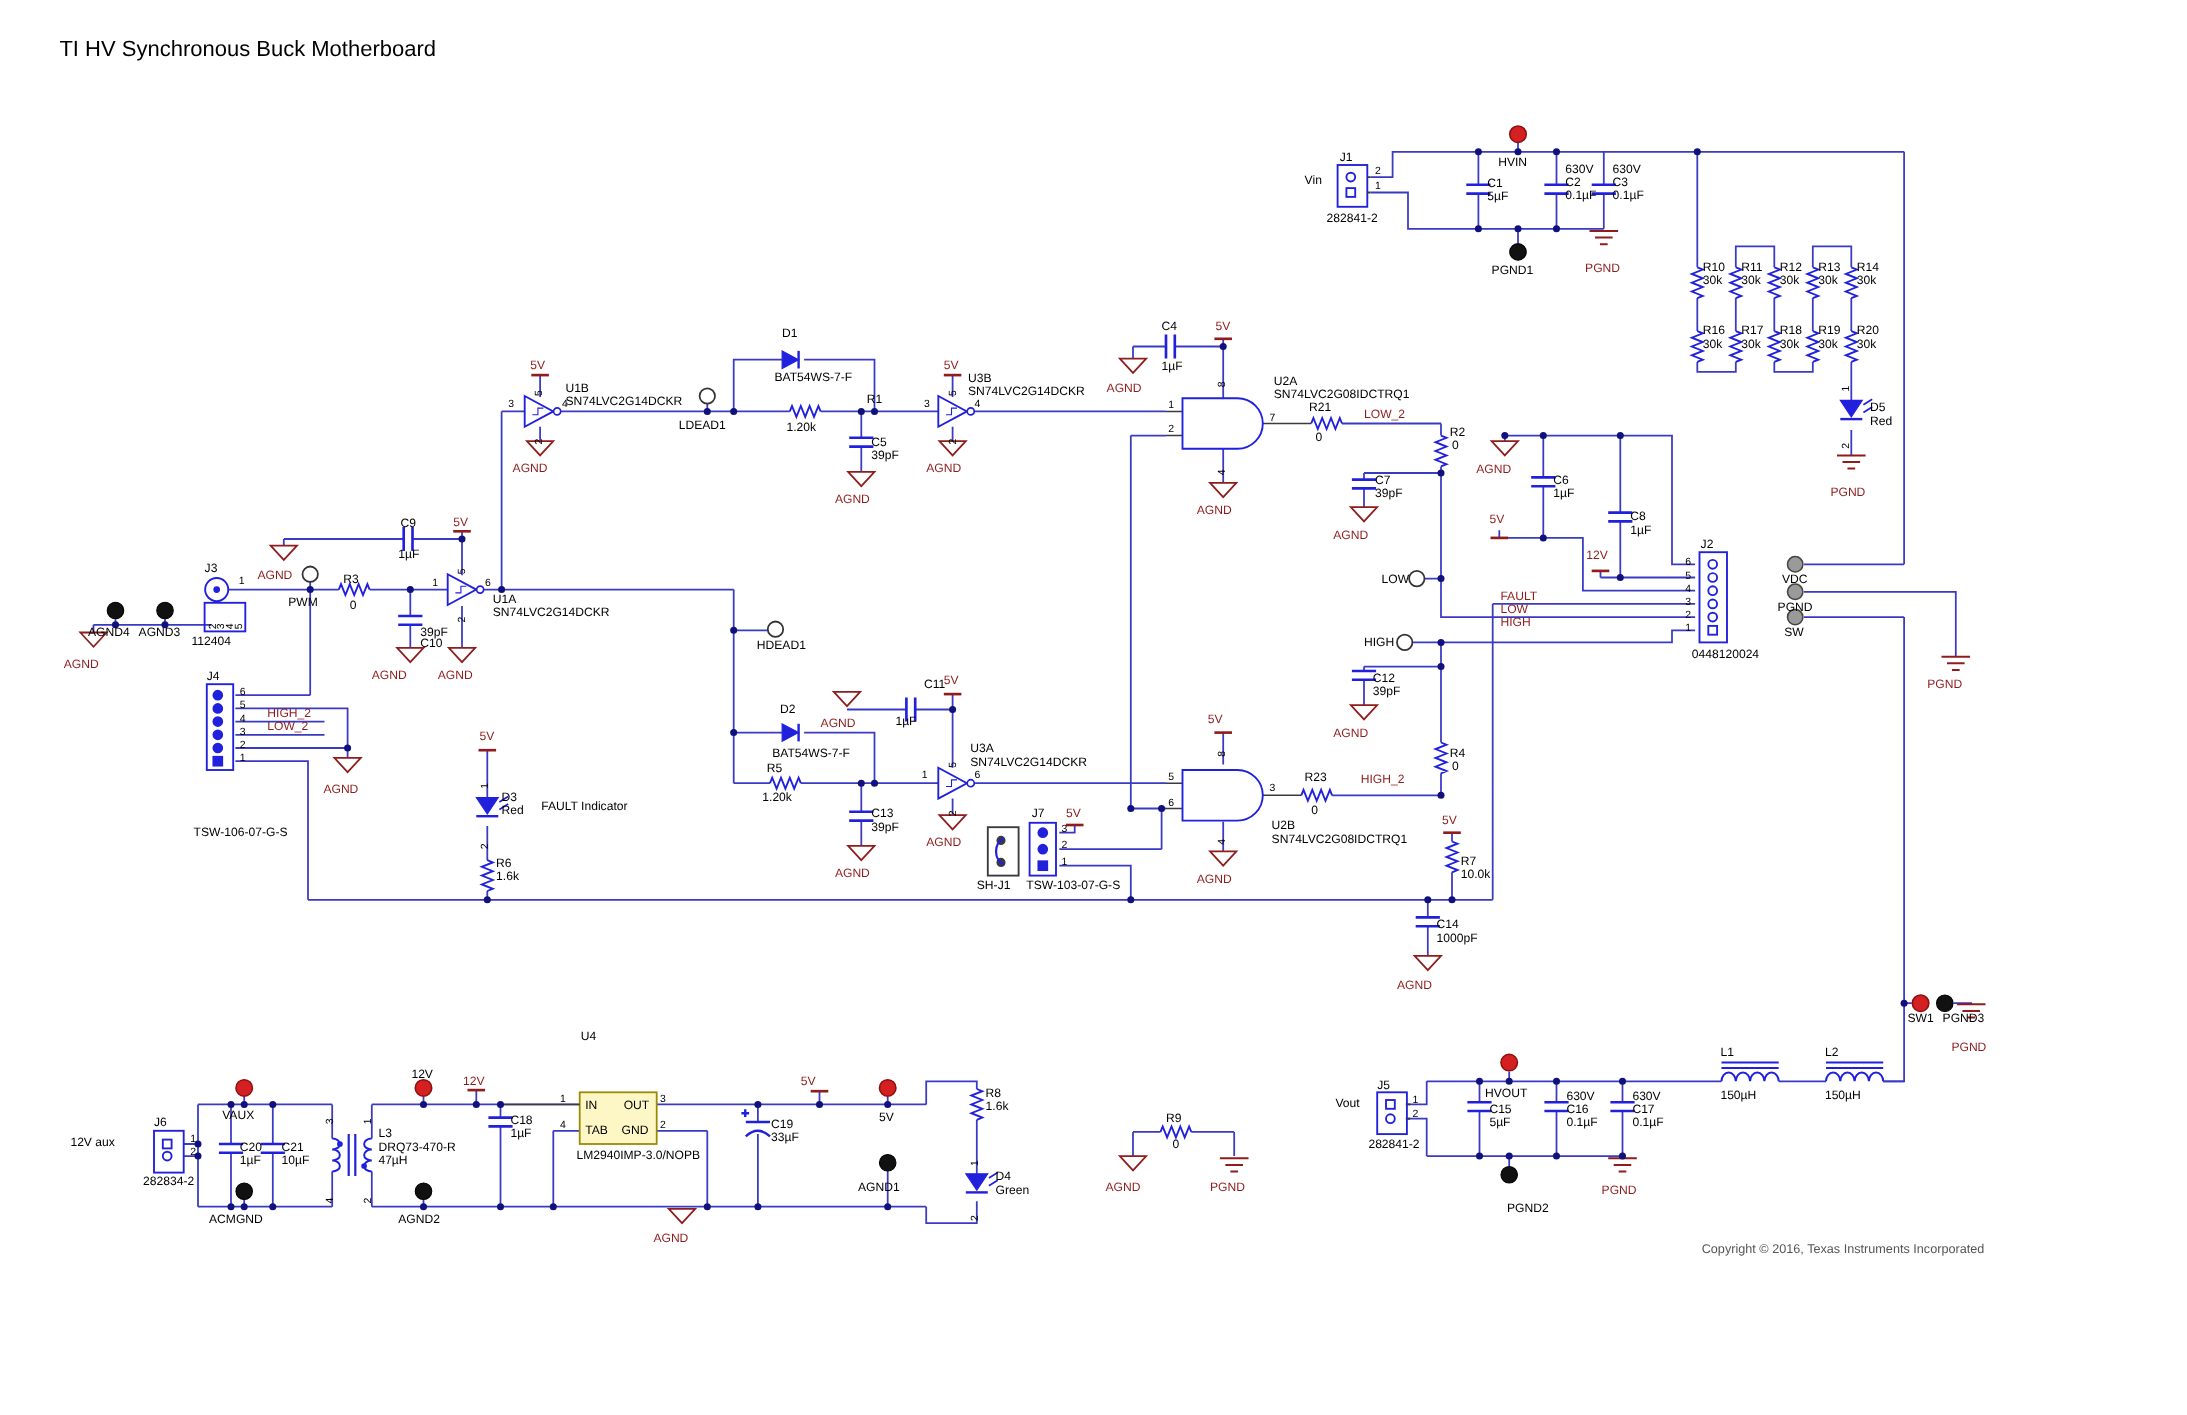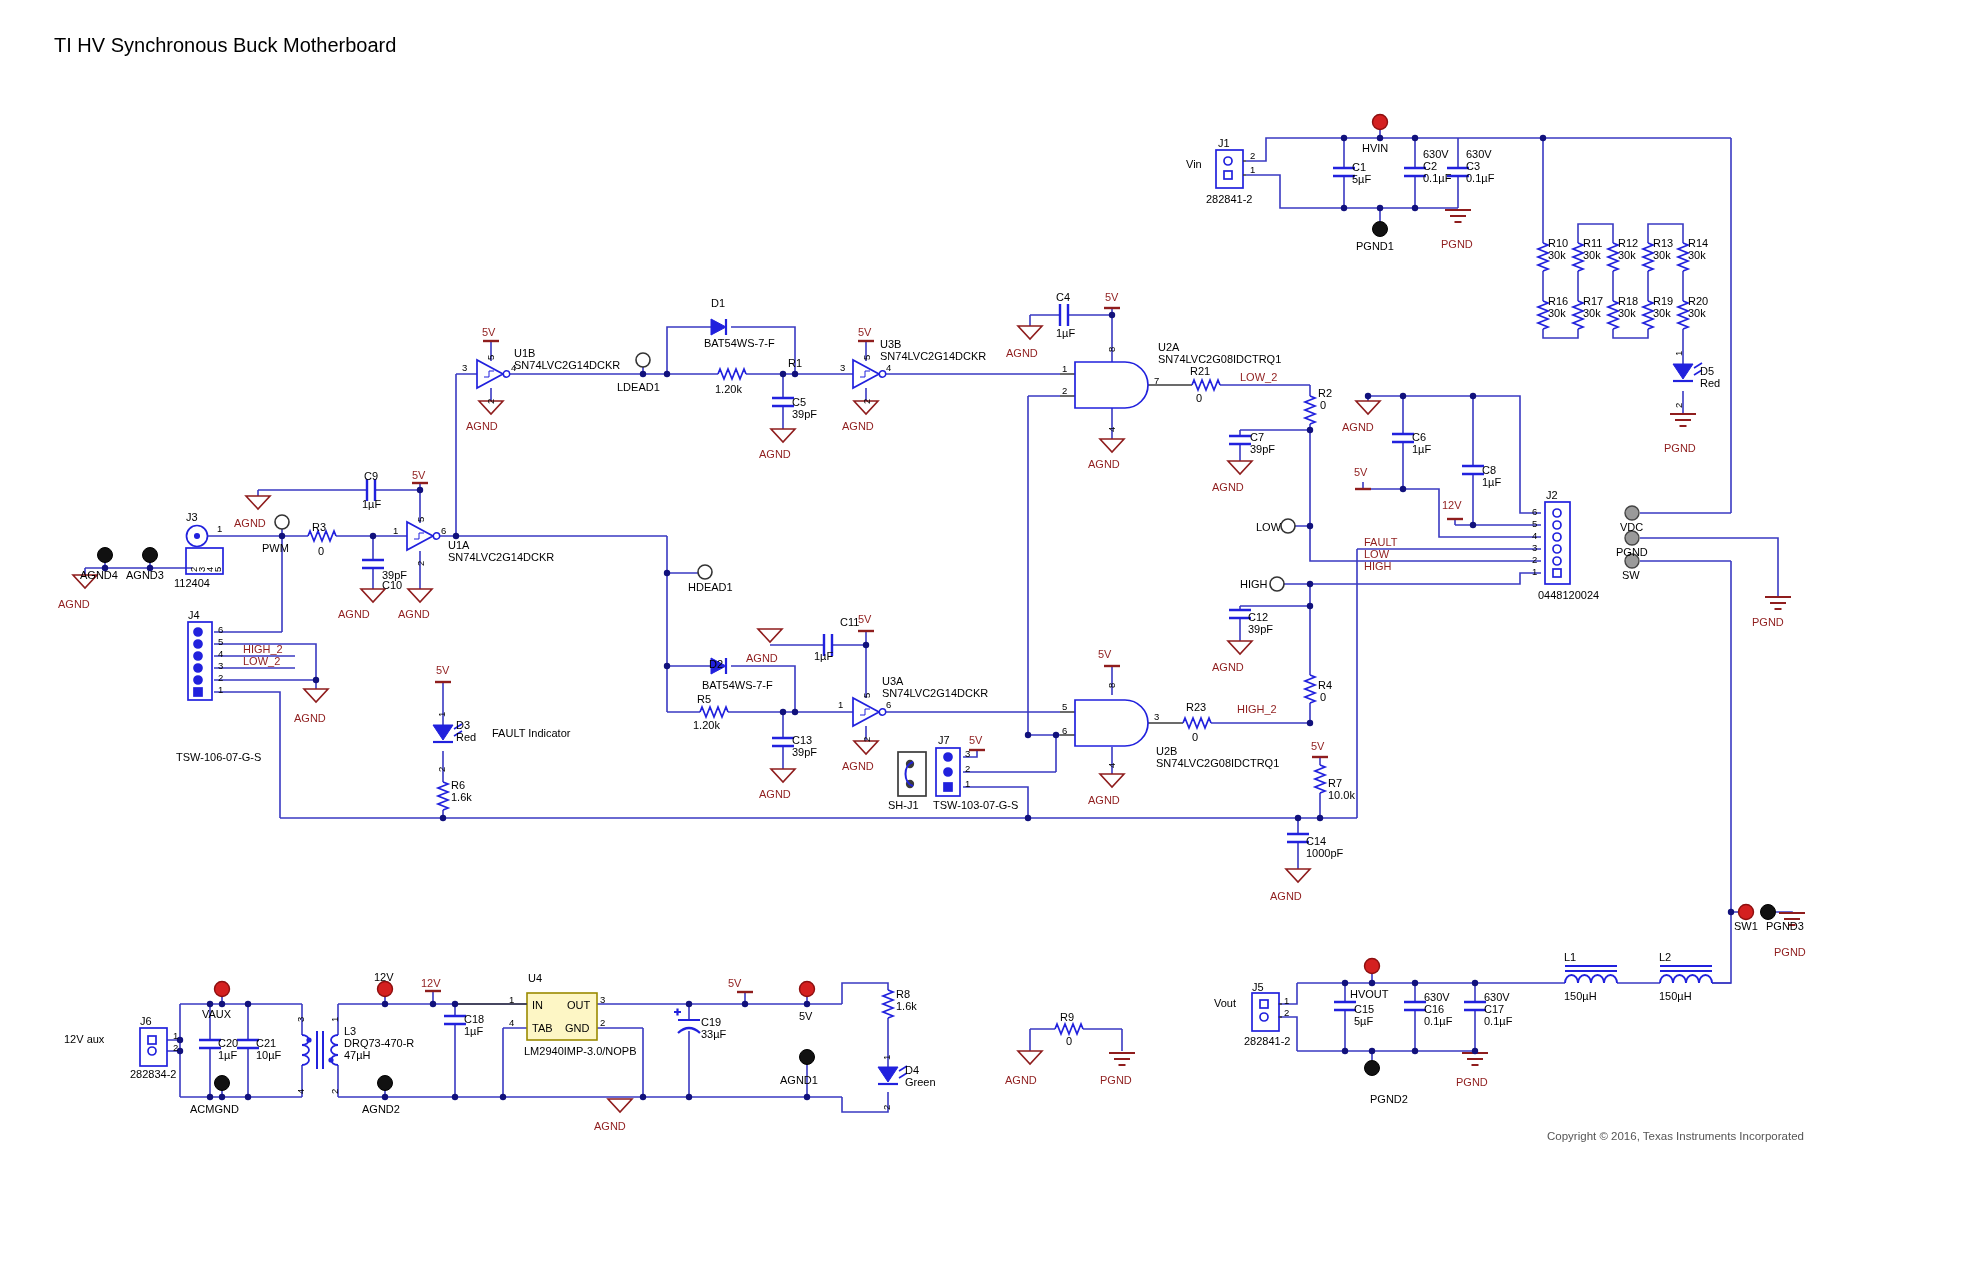--- a/index.html
+++ b/index.html
@@ -484,21 +484,21 @@
       <span class="lb r" style="left: 243px; top: 655px;">LOW_2</span>
       <span class="lb r" style="left: 294px; top: 712px;">AGND</span>
       <span class="lb r" style="left: 436px; top: 664px;">5V</span>
       <span class="lb" style="left: 456px; top: 719px;">D3</span>
       <span class="lb" style="left: 456px; top: 731px;">Red</span>
       <span class="lb s ro" style="left: 437px; top: 717px;">1</span>
       <span class="lb s ro" style="left: 437px; top: 772px;">2</span>
       <span class="lb" style="left: 492px; top: 727px;">FAULT Indicator</span>
       <span class="lb" style="left: 451px; top: 779px;">R6</span>
       <span class="lb" style="left: 451px; top: 791px;">1.6k</span>
-      <span class="lb" style="left: 709px; top: 639px; margin-top: 19px;">D2</span>
+      <span class="lb" style="left: 709px; top: 639px;">D2</span>
       <span class="lb" style="left: 702px; top: 679px;">BAT54WS-7-F</span>
       <span class="lb" style="left: 697px; top: 693px;">R5</span>
       <span class="lb" style="left: 693px; top: 719px;">1.20k</span>
       <span class="lb" style="left: 792px; top: 734px;">C13</span>
       <span class="lb" style="left: 792px; top: 746px;">39pF</span>
       <span class="lb r" style="left: 759px; top: 788px;">AGND</span>
       <span class="lb" style="left: 840px; top: 616px;">C11</span>
       <span class="lb" style="left: 814px; top: 650px;">1µF</span>
       <span class="lb r" style="left: 746px; top: 652px;">AGND</span>
       <span class="lb r" style="left: 858px; top: 613px;">5V</span>
@@ -591,21 +591,21 @@
       <span class="lb" style="left: 344px; top: 1049px;">47µH</span>
       <span class="lb s ro" style="left: 296px; top: 1022px;">3</span>
       <span class="lb s ro" style="left: 330px; top: 1022px;">1</span>
       <span class="lb s ro" style="left: 296px; top: 1094px;">4</span>
       <span class="lb s ro" style="left: 330px; top: 1094px;">2</span>
       <span class="lb" style="left: 374px; top: 971px;">12V</span>
       <span class="lb r" style="left: 421px; top: 977px;">12V</span>
       <span class="lb" style="left: 362px; top: 1103px;">AGND2</span>
       <span class="lb" style="left: 464px; top: 1013px;">C18</span>
       <span class="lb" style="left: 464px; top: 1025px;">1µF</span>
-      <span class="lb" style="left: 528px; top: 972px;">U4</span>
+      <span class="lb" style="left: 528px; top: 936px;">U4</span>
       <span class="lb" style="left: 524px; top: 1045px;">LM2940IMP-3.0/NOPB</span>
       <span class="lb" style="left: 532px; top: 999px;">IN</span>
       <span class="lb" style="left: 567px; top: 999px;">OUT</span>
       <span class="lb" style="left: 532px; top: 1022px;">TAB</span>
       <span class="lb" style="left: 565px; top: 1022px;">GND</span>
       <span class="lb s" style="left: 509px; top: 995px;">1</span>
       <span class="lb s" style="left: 600px; top: 995px;">3</span>
       <span class="lb s" style="left: 509px; top: 1018px;">4</span>
       <span class="lb s" style="left: 600px; top: 1018px;">2</span>
       <span class="lb r" style="left: 594px; top: 1120px;">AGND</span>

